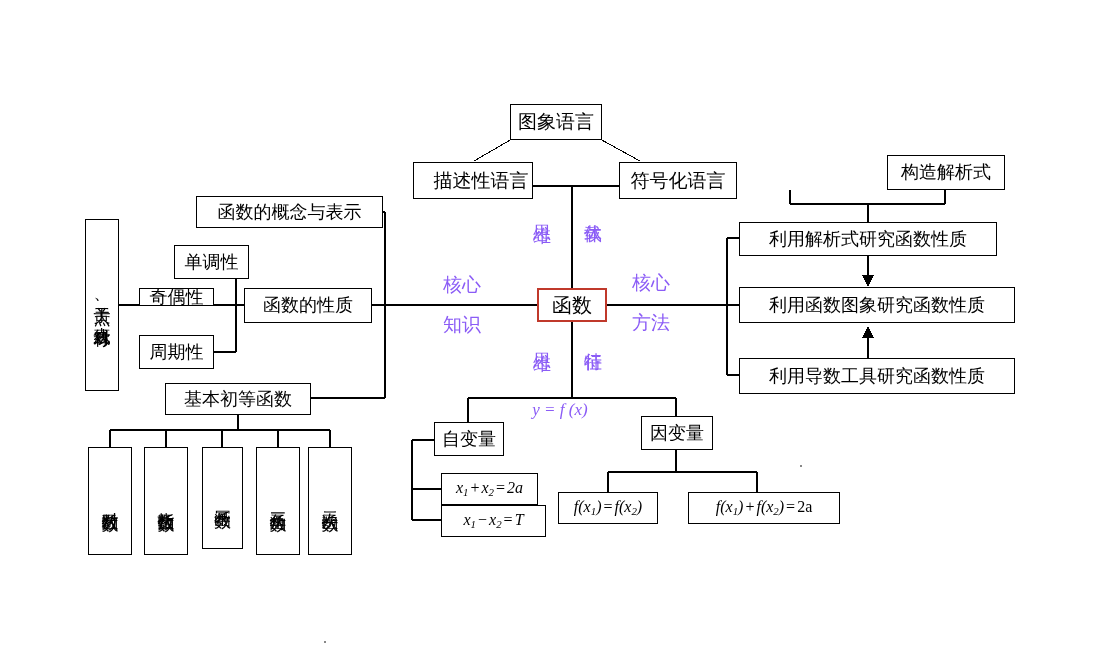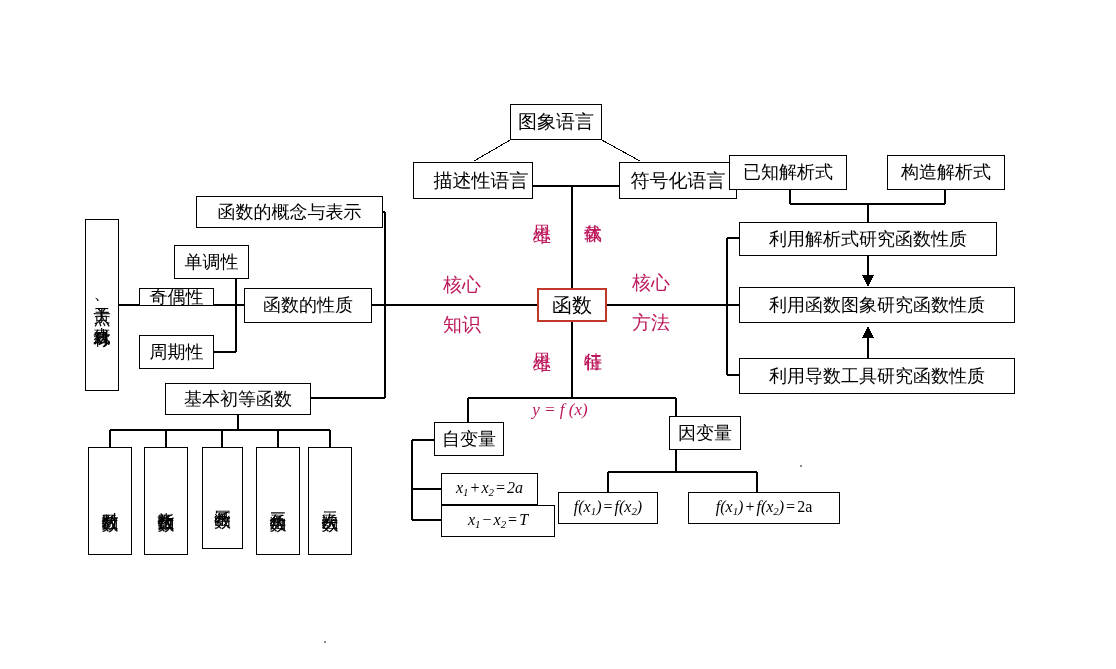--- a/index.html
+++ b/index.html
@@ -42,21 +42,21 @@
   }
   .vert {
     writing-mode: vertical-rl;
     text-orientation: upright;
     white-space: normal;
     line-height: 1.0;
     letter-spacing: 1px;
   }
   .label {
     position: absolute;
-    color: #be185d;
+    color: #8b5cf6;
     background: transparent;
     font-family: "Liberation Serif", "DejaVu Serif", serif;
     text-align: center;
     white-space: nowrap;
     z-index: 4;
   }
   .math {
     font-family: "Liberation Serif", "DejaVu Serif", serif;
     font-style: italic;
     white-space: nowrap;
@@ -159,23 +159,20 @@
   </div>
 
   <div class="node" style="left:413px; top:162px; width:120px; height:37px; font-size:19px;padding-left:16px;">
     <span>描述性语言</span>
   </div>
 
   <div class="node" style="left:619px; top:162px; width:118px; height:37px; font-size:19px;">
     <span>符号化语言</span>
   </div>
 
-  <div class="node" style="left:729px; top:155px; width:118px; height:35px; font-size:18px;">
-    <span>已知解析式</span>
-  </div>
 
   <div class="node" style="left:887px; top:155px; width:118px; height:35px; font-size:18px;">
     <span>构造解析式</span>
   </div>
 
   <div class="node" style="left:739px; top:222px; width:258px; height:34px; font-size:18px;">
     <span>利用解析式研究函数性质</span>
   </div>
 
   <div class="node" style="left:739px; top:287px; width:276px; height:36px; font-size:18px;">
@@ -235,29 +232,29 @@
   </div>
 
   <div class="node red" style="left:537px; top:288px; width:70px; height:34px; font-size:20px;">
     <span>函数</span>
   </div>
 
   <div class="node" style="left:434px; top:422px; width:70px; height:34px; font-size:18px;">
     <span>自变量</span>
   </div>
 
-  <div class="node" style="left:641px; top:416px; width:72px; height:34px; font-size:18px;margin-left:28px;">
+  <div class="node" style="left:641px; top:416px; width:72px; height:34px; font-size:18px;">
     <span>因变量</span>
   </div>
 
   <div class="node" style="left:441px; top:473px; width:97px; height:32px; font-size:16px;">
     <span class="math"><span>x</span><sub>1</sub><span class="op">+</span><span>x</span><sub>2</sub><span class="op">=</span><span>2a</span></span>
   </div>
 
-  <div class="node" style="left:441px; top:505px; width:114px; height:32px; font-size:16px;">
+  <div class="node" style="left:441px; top:505px; width:105px; height:32px; font-size:16px;">
     <span class="math"><span>x</span><sub>1</sub><span class="op">−</span><span>x</span><sub>2</sub><span class="op">=</span><span>T</span></span>
   </div>
 
   <div class="node" style="left:558px; top:492px; width:100px; height:32px; font-size:16px;">
     <span class="math"><span>f</span><span>(x</span><sub>1</sub><span>)</span><span class="op">=</span><span>f</span><span>(x</span><sub>2</sub><span>)</span></span>
   </div>
 
   <div class="node" style="left:688px; top:492px; width:152px; height:32px; font-size:16px;">
     <span class="math"><span>f</span><span>(x</span><sub>1</sub><span>)</span><span class="op">+</span><span>f</span><span>(x</span><sub>2</sub><span>)</span><span class="op">=</span><span class="upr">2a</span></span>
   </div>

